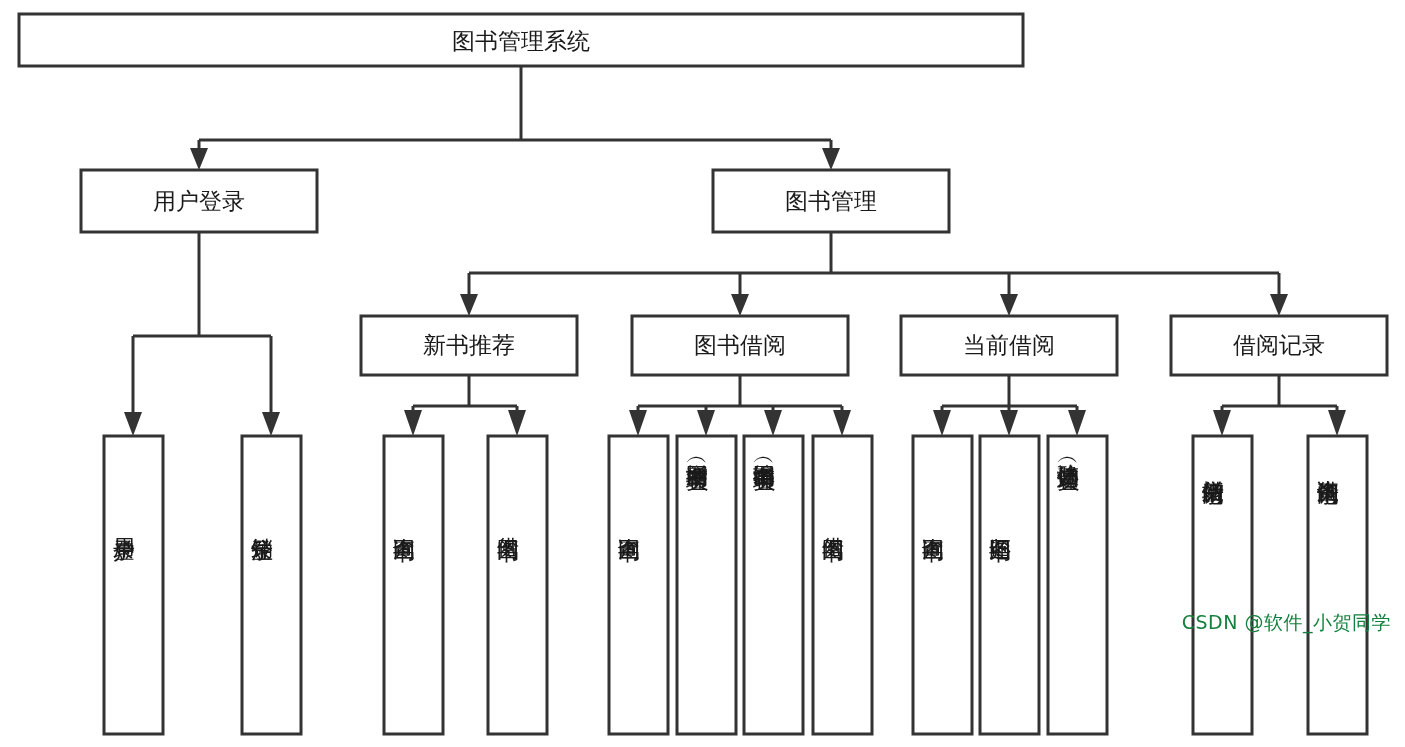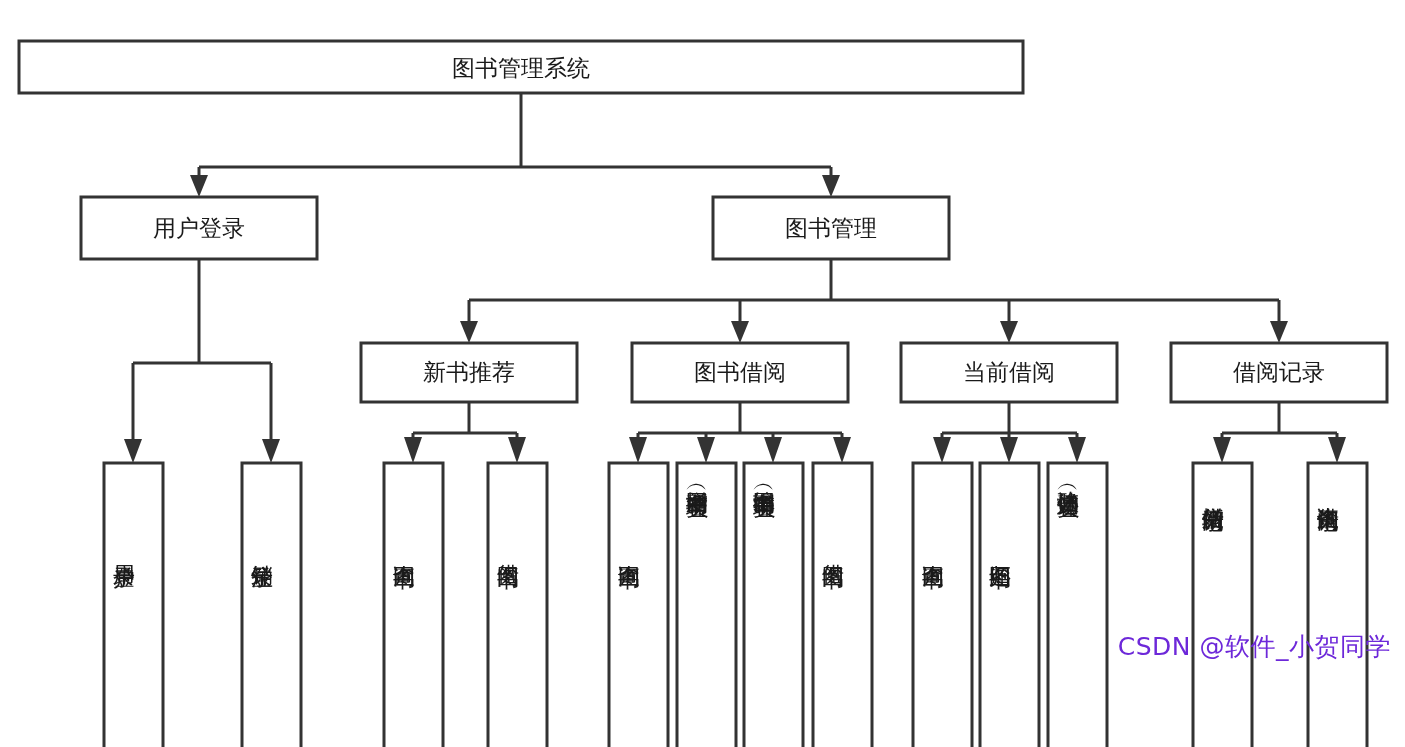--- a/index.html
+++ b/index.html
@@ -11,21 +11,20 @@
     width: 1405px;
     height: 747px;
     font-family: "DejaVu Sans", "Liberation Sans", sans-serif;
     overflow: hidden;
     position: relative;
   }
   #diagram-root {
     position: relative;
     width: 1405px;
     height: 644px;
-    margin-top: 27px;
   }
   svg#flow {
     position: absolute;
     top: 0;
     left: 0;
     width: 1405px;
     height: 747px;
     display: block;
   }
   .node-box {
@@ -61,22 +60,22 @@
     letter-spacing: 1px;
     white-space: nowrap;
     text-align: left;
     pointer-events: none;
   }
   .watermark {
     position: absolute;
     right: 14px;
     bottom: 8px;
     font-family: "DejaVu Sans", "Liberation Sans", sans-serif;
-    font-size: 25px;
-    color: #6d28d9;
+    font-size: 19px;
+    color: #15803d;
     white-space: nowrap;
     letter-spacing: 0.5px;
   }
 </style>
 </head>
 <body>
 
 <div id="diagram-root">
 
   <svg id="flow" viewBox="0 0 1405 747">

